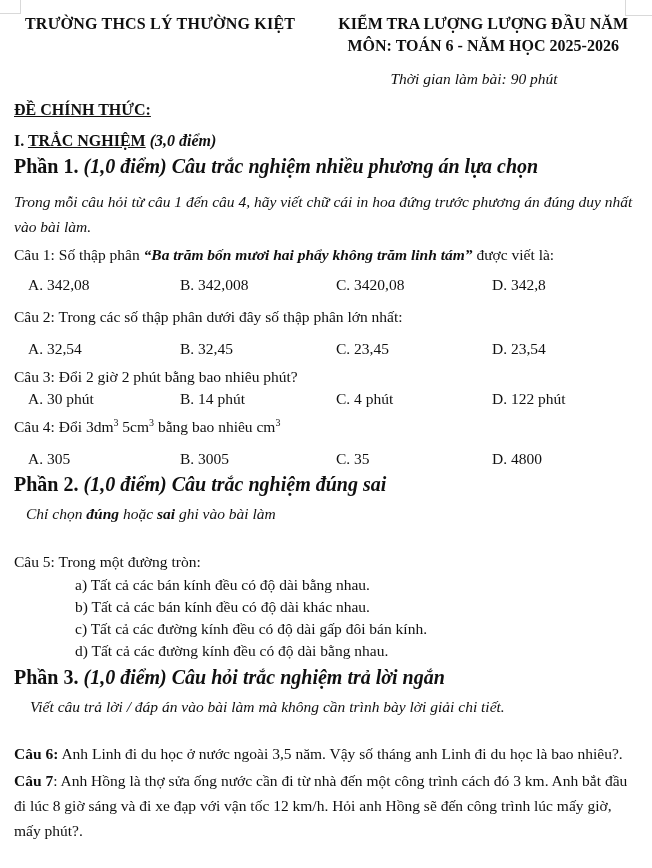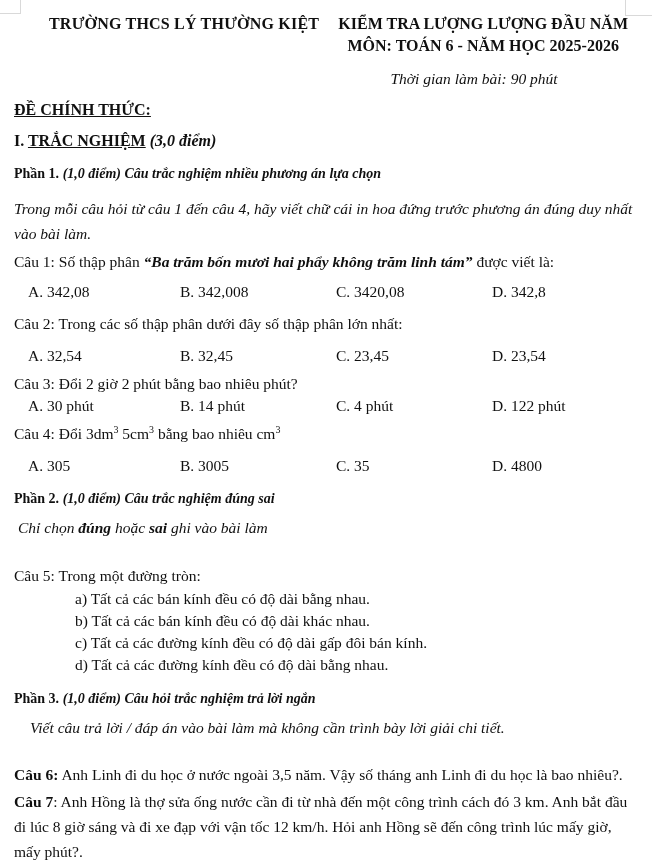--- a/index.html
+++ b/index.html
@@ -12,53 +12,53 @@
     color:#101010;
     overflow:hidden;
     box-sizing:border-box;
     padding-top:13px;
   }
   .corner-artifact { position:absolute; top:0; }
   .corner-artifact.tl { left:0; width:20px; height:13px; border-right:1px solid #d9d9d9; border-bottom:1px solid #d9d9d9; }
   .corner-artifact.tr { left:625px; width:27px; height:15px; border-left:1px solid #d9d9d9; border-bottom:1px solid #d9d9d9; }
 
   .header { display:flex; justify-content:space-between; align-items:flex-start; padding:0 24px 0 25px; }
-  .school { font-weight:bold; font-size:16px; padding-top:2px; letter-spacing:0.2px;margin-left:24px; }
+  .school { font-weight:bold; font-size:16px; padding-top:2px; letter-spacing:0.2px; }
   .exam-block { text-align:center; font-weight:bold; font-size:16px; line-height:22px; }
 
   .time-line {
     width:300px; margin:11px 28px 0 auto;
     text-align:center; font-style:italic; line-height:21px;
   }
 
   .blk { padding:0 14px; line-height:21px; }
   .b { font-weight:bold; }
   .u { text-decoration:underline; }
   .bi { font-weight:bold; font-style:italic; }
 
   .official { margin-top:10px; font-weight:bold; font-size:16px; }
   .official span { text-decoration:underline; }
   .section-head { margin-top:10px; font-size:16px; }
-  .part-head { margin-top:12px; font-size:14px; }
+  .part-head { margin-top:5px; font-size:20px; }
   .intro { margin-top:12px; font-style:italic; line-height:25px; }
 
   .question { margin-top:11px; }
   .question.tight { margin-top:7px; }
   .question.first { margin-top:5px; }
   .options {
     display:grid;
     grid-template-columns:152px 156px 156px auto;
     padding:0 2px 0 28px;
     line-height:21px;
   }
   .options.m9 { margin-top:9px; }
   .options.m11 { margin-top:11px; }
   .options.m1 { margin-top:1px; }
 
-  .inst2 { margin-top:8px; font-style:italic; padding-left:18px; }
+  .inst2 { margin-top:8px; font-style:italic; padding-left:26px; }
   .q5 { margin-top:27px; }
   .sub-items { padding-left:75px; line-height:22px; margin-top:2px; }
   .part3-inst { margin-top:8px; font-style:italic; padding-left:30px; }
   .para { margin-top:24px; line-height:25px; }
   .para.tight2 { margin-top:2px; }
   sup.s { font-size:10px; vertical-align:super; line-height:0; }
 </style>
 </head>
 <body>
 

